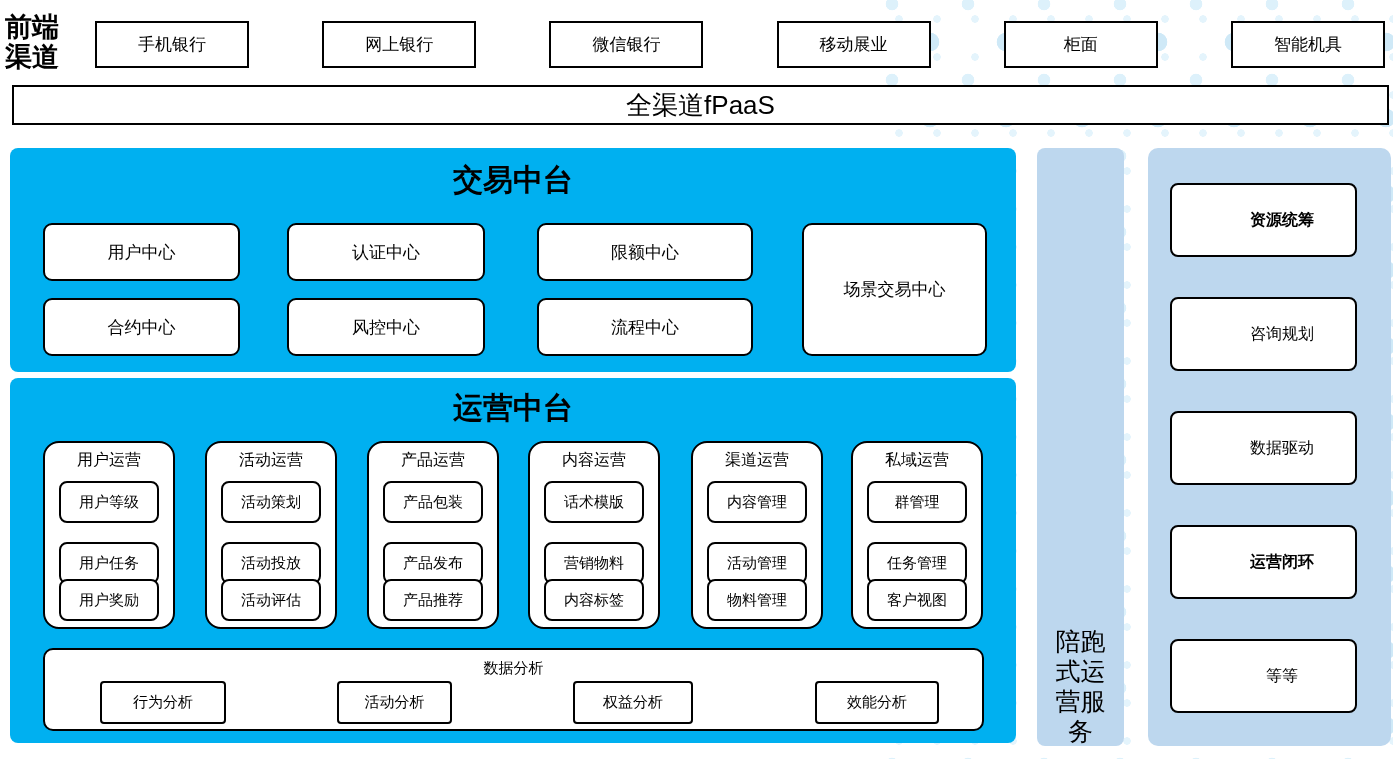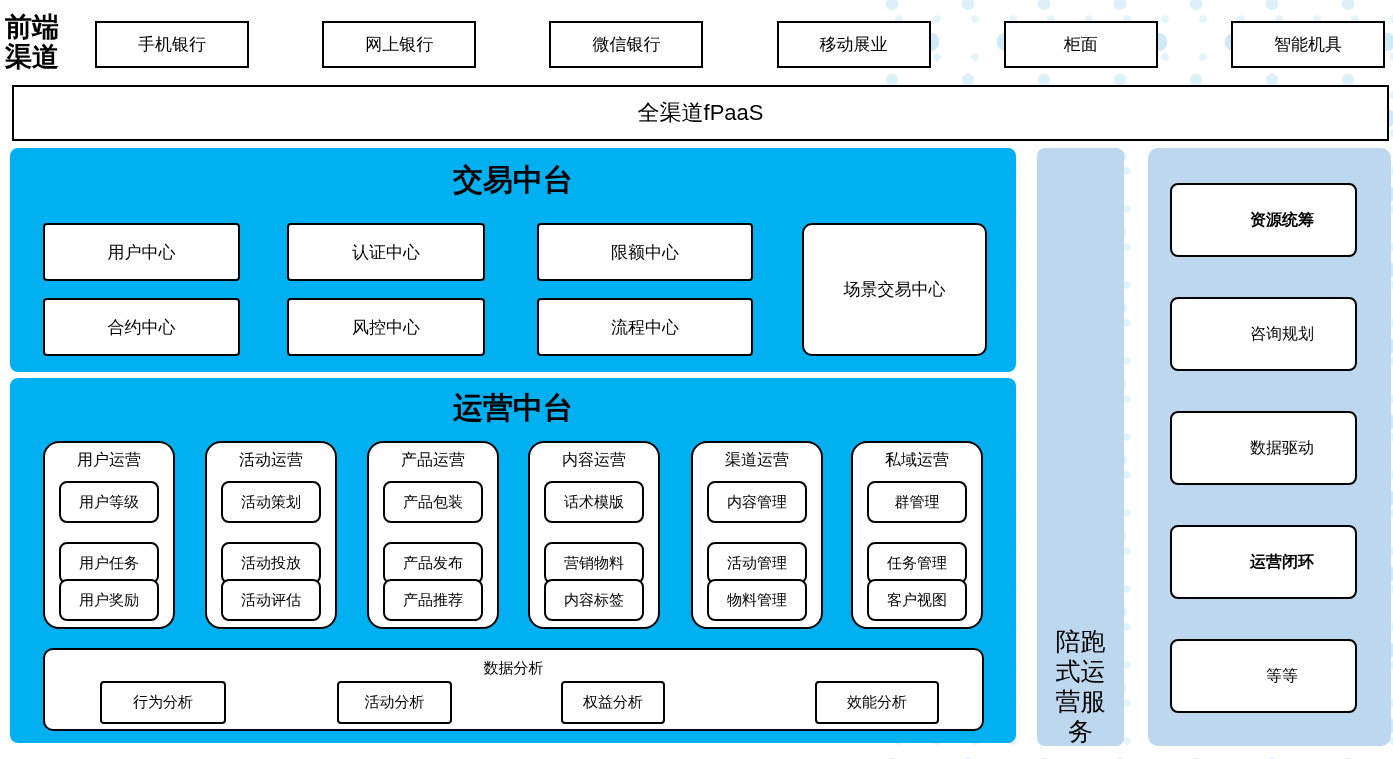--- a/index.html
+++ b/index.html
@@ -29,36 +29,36 @@
     position:absolute; left:95px; top:21px; width:1290px; height:47px;
     display:flex; justify-content:space-between;
   }
   .chan-box{
     width:154px; height:47px; background:#fff; border:2px solid #000;
     display:flex; align-items:center; justify-content:center; font-size:17px;
   }
 
   
   .fpaas{
-    position:absolute; left:12px; top:85px; width:1377px; height:56px;
+    position:absolute; left:12px; top:85px; width:1377px; height:40px;
     background:#fff; border:2.5px solid #000;
-    display:flex; align-items:center; justify-content:center; font-size:22px;
+    display:flex; align-items:center; justify-content:center; font-size:26px;
   }
 
   
   .platform{
     position:absolute; left:10px; width:1006px;
     background:#00b0f0; border-radius:8px;
   }
   .platform-title{
     position:absolute; left:0; width:100%; text-align:center;
     font-size:30px; font-weight:bold;
   }
   .wbox{
-    position:absolute; background:#fff; border:2px solid #000; border-radius:4px;
+    position:absolute; background:#fff; border:2px solid #000; border-radius:9px;
     display:flex; align-items:center; justify-content:center; font-size:17px;
   }
 
   
   .trading{ top:148px; height:224px; }
   .trading .platform-title{ top:12px; }
   .t-r1{ top:75px; height:58px; }
   .t-r2{ top:150px; height:58px; }
   .t-c1{ left:33px;  width:197px; }
   .t-c2{ left:277px; width:198px; }
@@ -91,21 +91,21 @@
   }
   .analysis-title{
     position:absolute; top:9px; left:0; width:100%; text-align:center; font-size:15px;
   }
   .an-box{
     position:absolute; top:31px; height:43px; background:#fff; border:2px solid #000;
     border-radius:4px; display:flex; align-items:center; justify-content:center; font-size:15px;
   }
   .an-1{ left:55px;  width:126px; }
   .an-2{ left:292px; width:115px; }
-  .an-3{ left:516px; width:104px; }
+  .an-3{ left:528px; width:120px; }
   .an-4{ left:770px; width:124px; }
 
   
   .side-bar{
     position:absolute; left:1037px; top:148px; width:87px; height:598px;
     background:#bdd7ee; border-radius:8px;
     display:flex; align-items:flex-end; justify-content:center;
   }
   .side-bar-text{ width:54px; font-size:25px; line-height:30px; text-align:center; }
 

